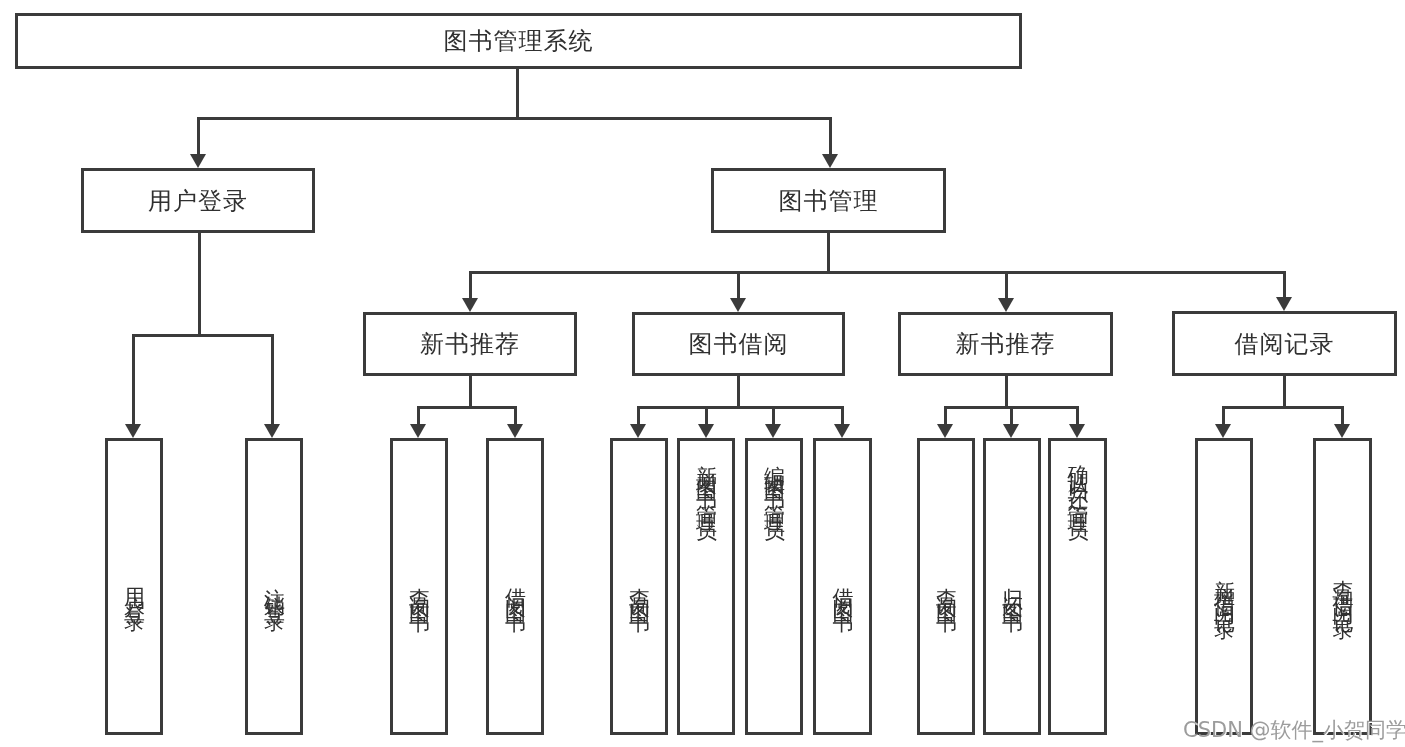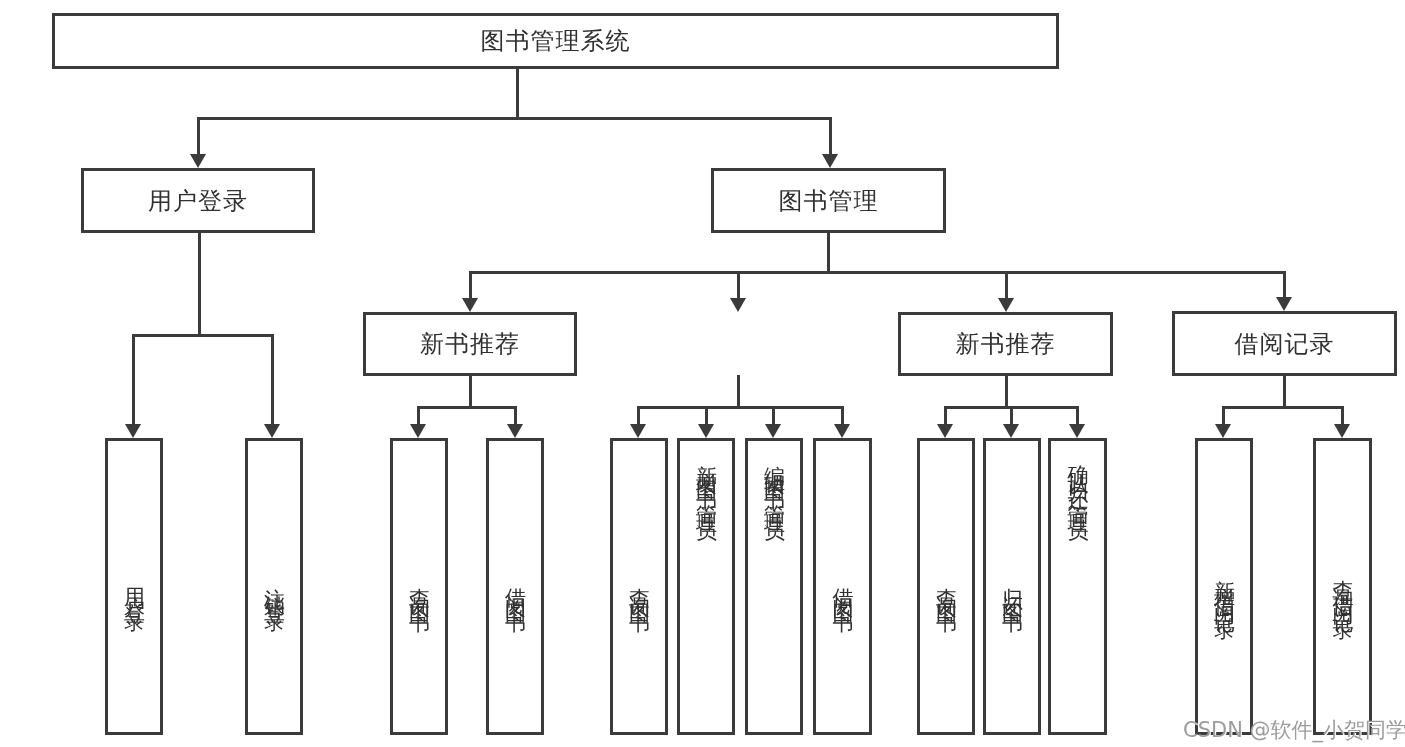--- a/index.html
+++ b/index.html
@@ -40,21 +40,21 @@
   }
   .watermark{
     position:absolute;
     left:1183px;top:716px;
     font-size:21px;
     color:#9c9c9c;
     text-shadow:1px 1px 0 #ffffff;
     white-space:nowrap;
   }
   
-  .n-root   {left:15px;  top:13px;  width:1007px;height:56px;margin-left:37px;}
+  .n-root   {left:15px;  top:13px;  width:1007px;height:56px;}
   .n-user   {left:81px;  top:168px; width:234px; height:65px;}
   .n-mgmt   {left:711px; top:168px; width:235px; height:65px;}
   .n-newbook{left:363px; top:312px; width:214px; height:64px;font-family:Liberation Serif, serif;}
   .n-borrow {left:632px; top:312px; width:213px; height:64px;}
   .n-current{left:898px; top:312px; width:215px; height:64px;}
   .n-records{left:1172px;top:311px; width:225px; height:65px;}
   
   .leaf{top:438px;width:58px;height:297px;}
   .lf-1 {left:105px;} .lf-2 {left:245px;}
   .lf-3 {left:390px;} .lf-4 {left:486px;}
@@ -66,20 +66,21 @@
 <body>
 
 <div id="canvas">
 
   <div class="box h n-root">图书管理系统</div>
 
   <div class="box h n-user">用户登录</div>
   <div class="box h n-mgmt">图书管理</div>
 
   <div class="box h n-newbook">新书推荐</div>
+  <div class="box h n-borrow">图书借阅</div>
   <div class="box h n-current">新书推荐</div>
   <div class="box h n-records">借阅记录</div>
 
   <div class="box v leaf lf-1">
     <span class="vtext">用户登录</span>
     </div>
   <div class="box v leaf lf-2">
     <span class="vtext">注销登录</span>
     </div>
 

